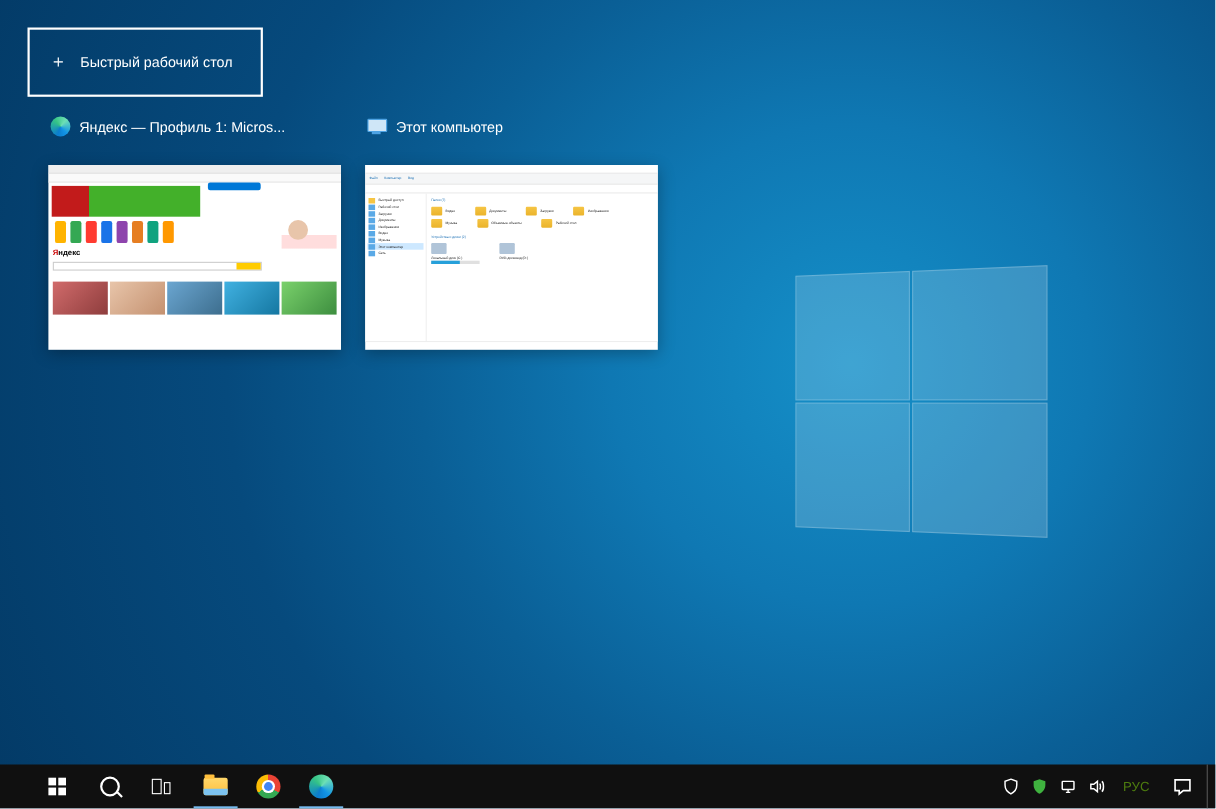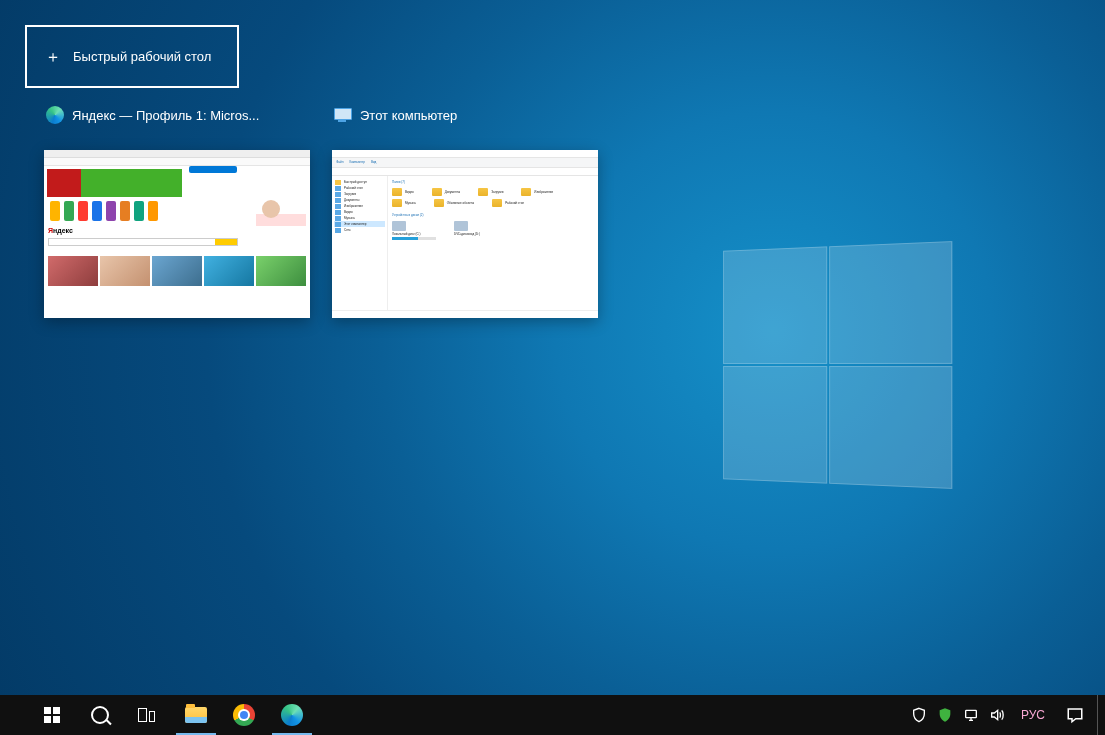--- a/index.html
+++ b/index.html
@@ -121,21 +121,21 @@
   }
   .pc-ico::before{content:"";position:absolute;left:0;top:0;width:16px;height:10px;border:1px solid #4da3e4;background:#cfe6f7;border-radius:1px;}
   .pc-ico::after {content:"";position:absolute;left:4px;bottom:0;width:8px;height:2px;background:#4da3e4;}
 
   
   .taskbar {
     position:absolute; left:0; right:0; bottom:0; height:40px;
     background:#101010;
     display:flex;
     align-items:stretch;
-    color:#f9a8d4;
+    color:#4d7c0f;
     padding-left:28px;
   }
   .tb-left { display:flex; }
   .tb-btn {
     width:48px; height:40px;
     display:flex; align-items:center; justify-content:center;
     cursor:pointer;
     position:relative;
   }
   .tb-btn.active::after {

